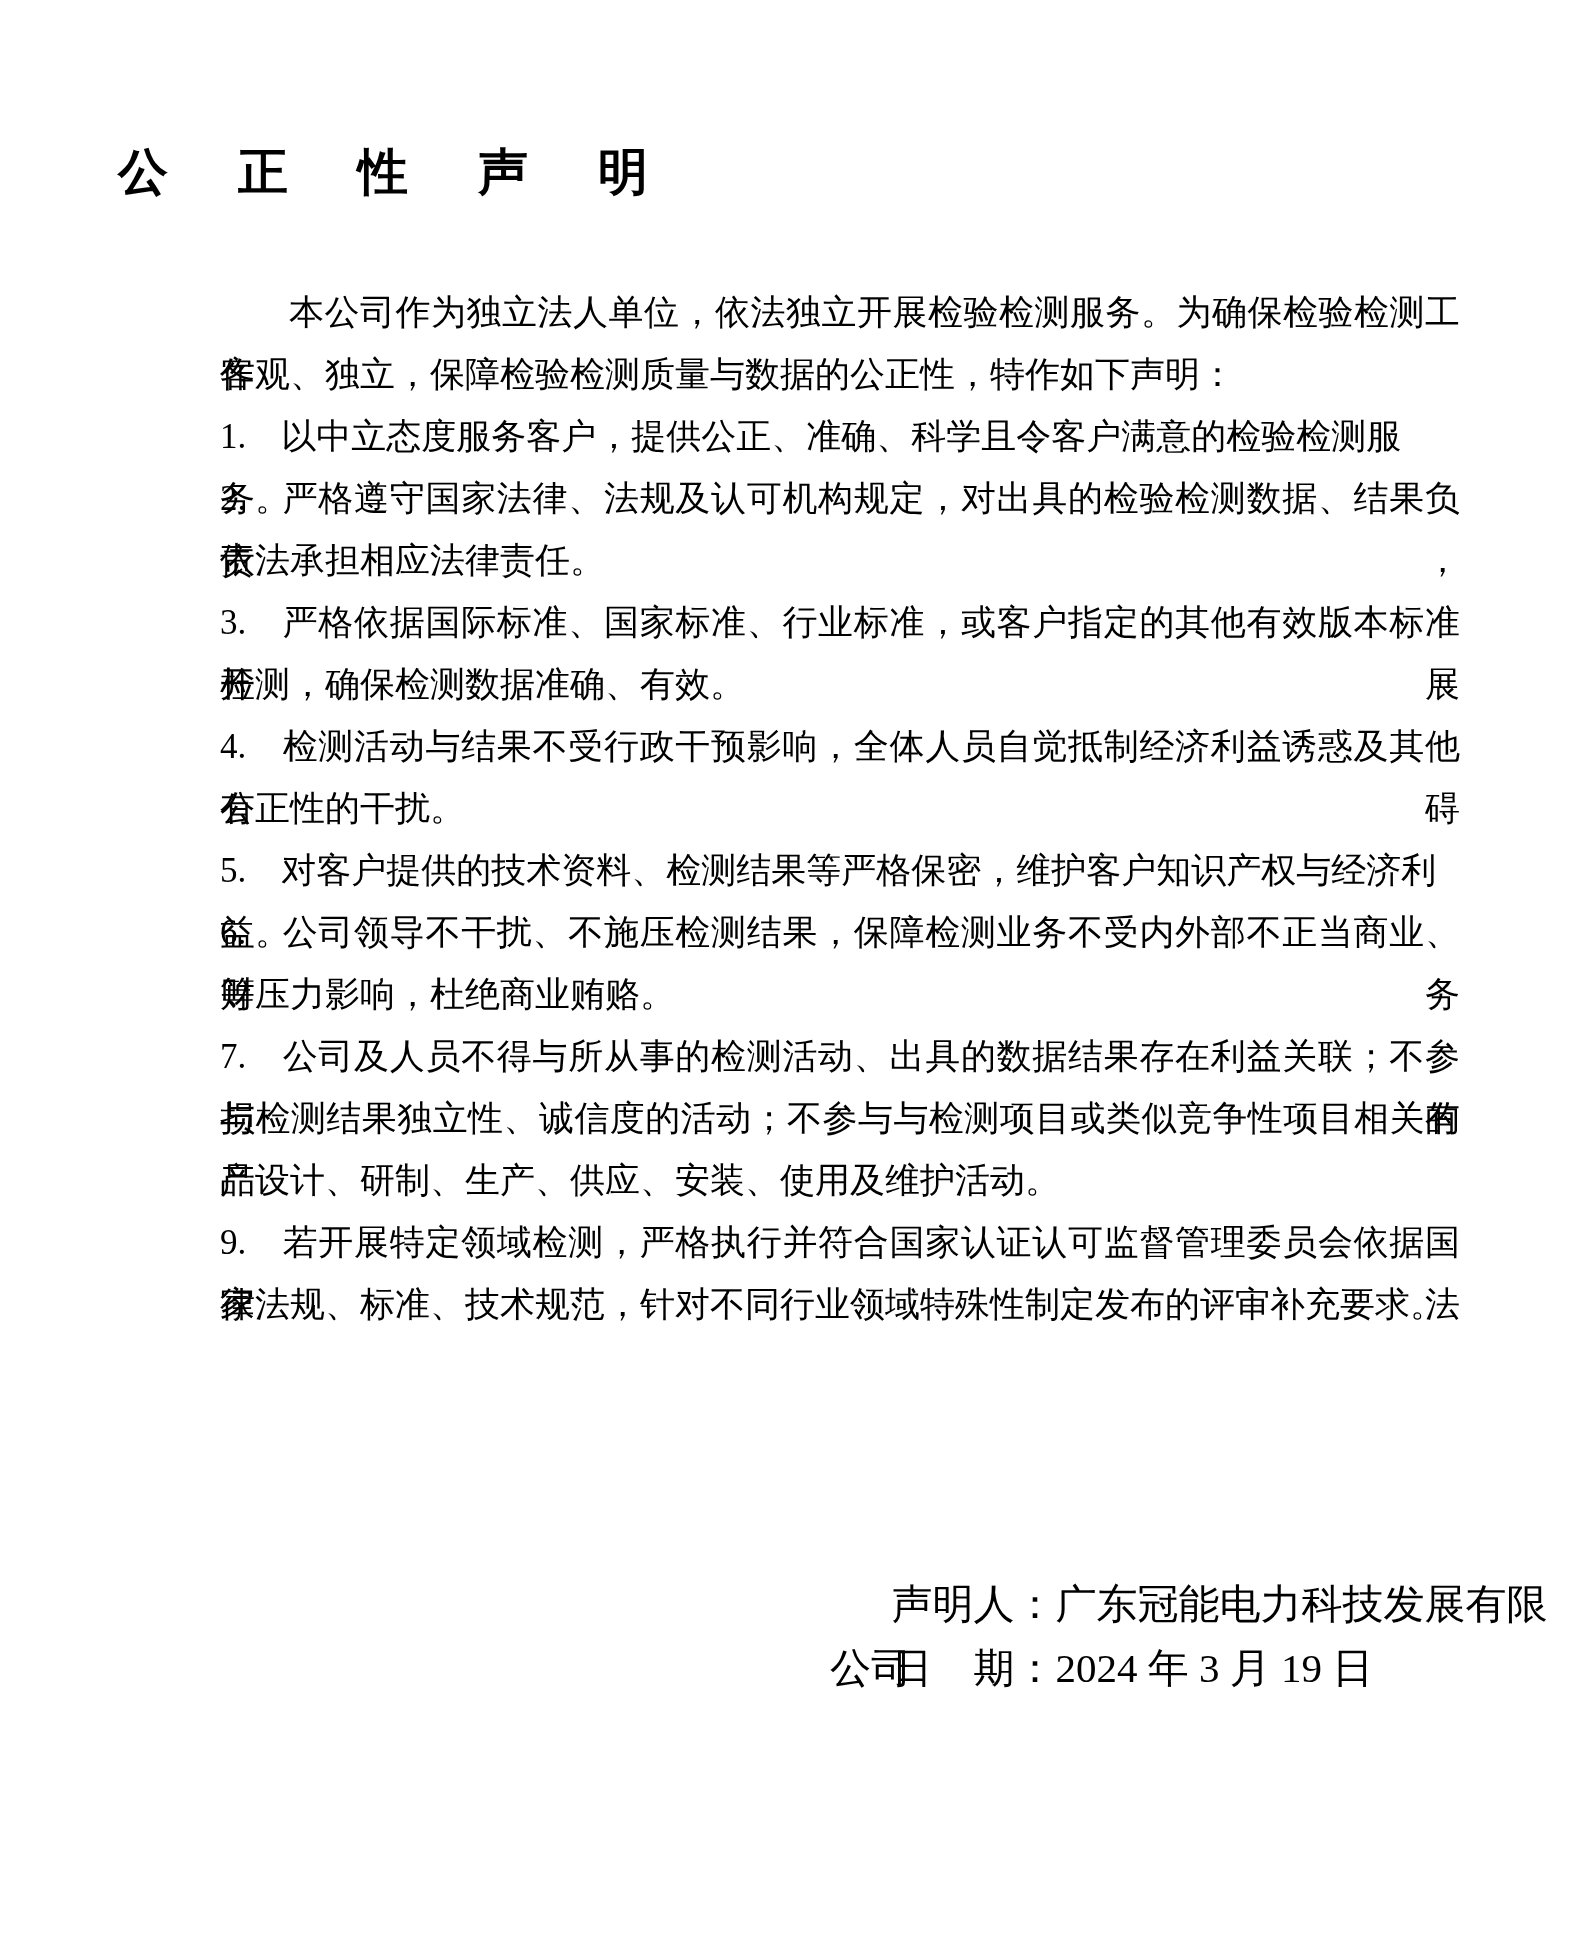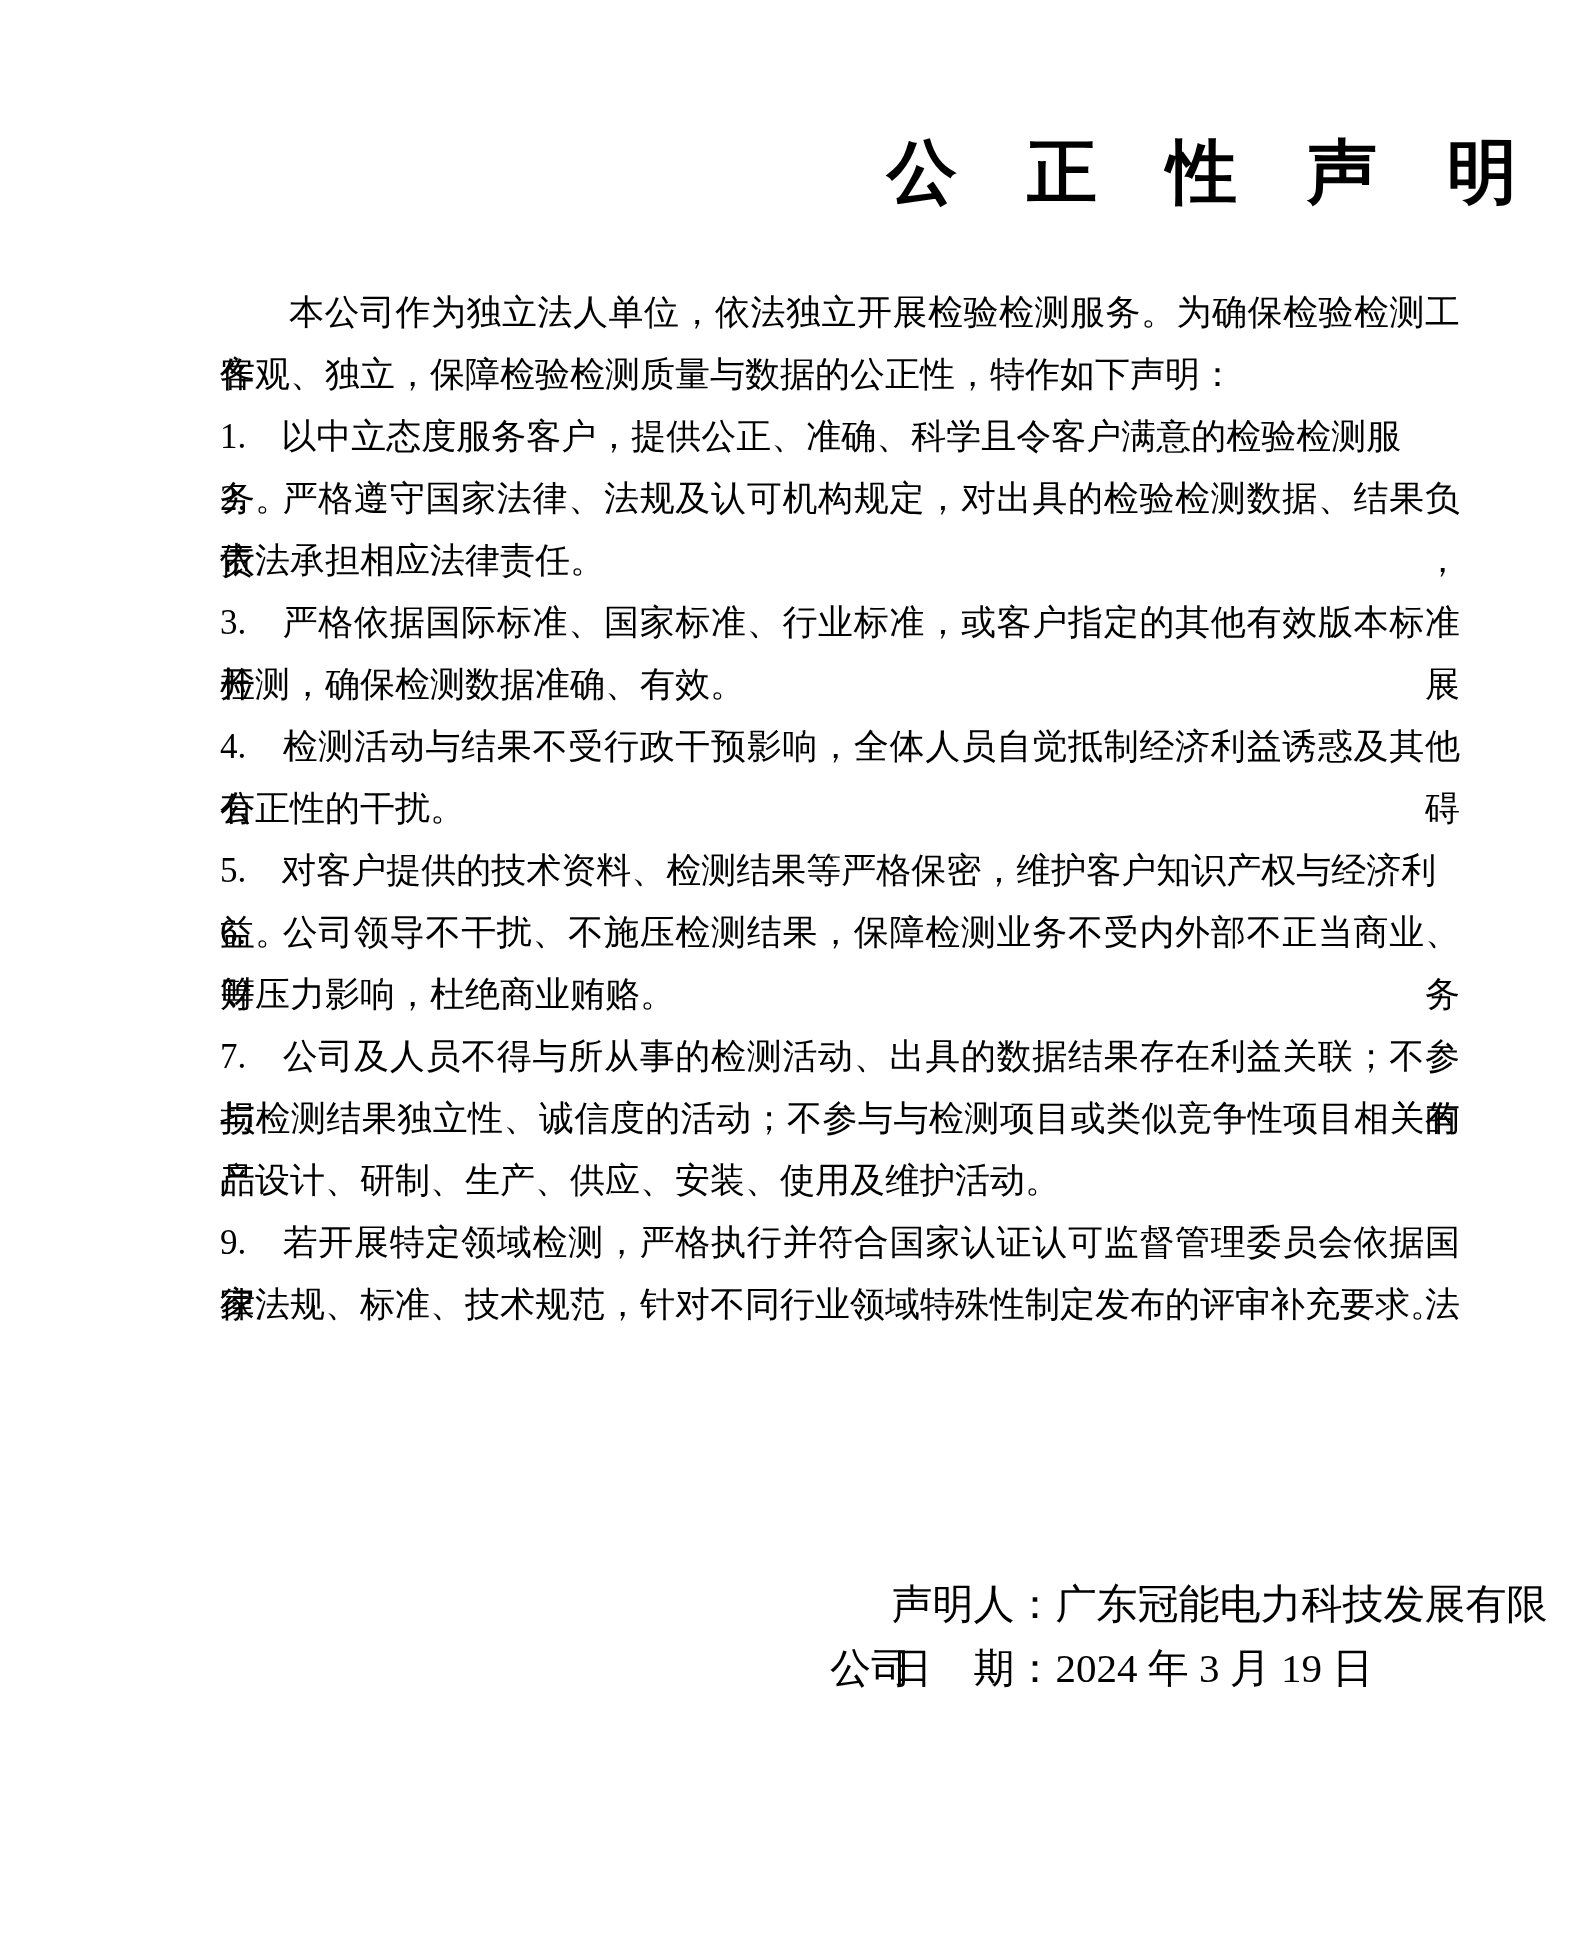--- a/index.html
+++ b/index.html
@@ -14,24 +14,25 @@
     background: #ffffff;
     color: #000000;
     font-family: "Liberation Serif", "DejaVu Serif", serif;
     overflow: hidden;
     box-sizing: border-box;
   }
   .doc-title {
     margin-top: 140px;
     font-family: "Liberation Sans", "DejaVu Sans", sans-serif;
     font-weight: bold;
-    font-size: 70px;
+    font-size: 50px;
     line-height: 64px;
     letter-spacing: 70px;
-    text-align: right;
+    text-align: left;
+    padding-left: 118px; 
     white-space: nowrap;
   }
   .doc-body {
     margin-top: 78px;
     padding-left: 220px;
     padding-right: 127px; 
   }
   .line {
     height: 62px;
     line-height: 62px;

